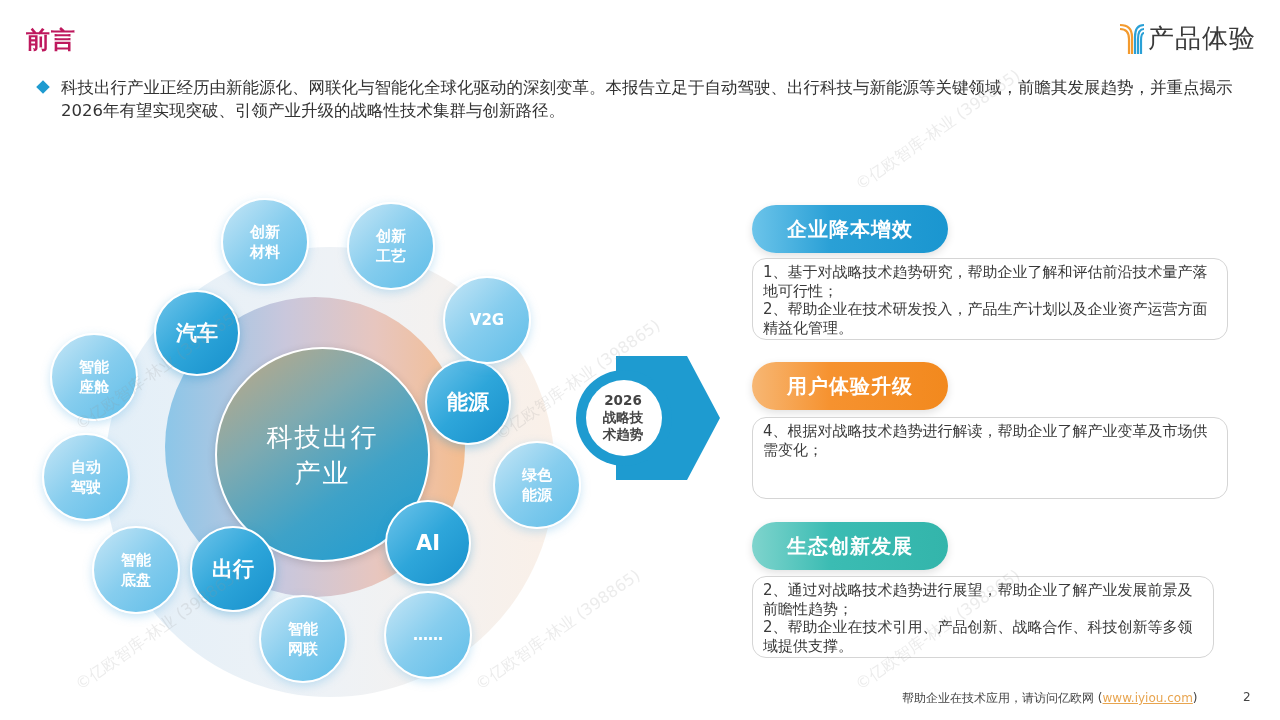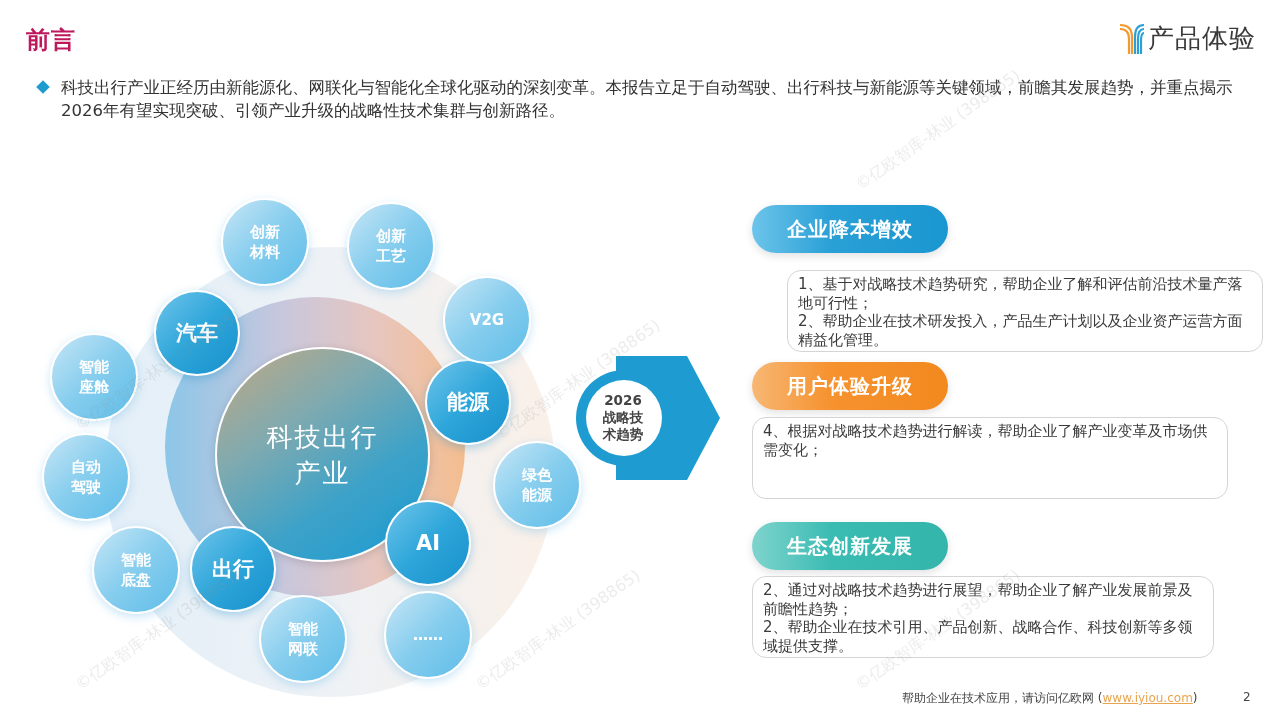--- a/index.html
+++ b/index.html
@@ -147,21 +147,21 @@
     <polygon points="44,2 115,2 148,64 115,126 44,126" fill="#1e9bd0"></polygon>
     <circle cx="52" cy="64" r="48" fill="#1e9bd0"></circle>
     <circle cx="52" cy="64" r="38" fill="#ffffff"></circle>
   </svg>
   <div class="badge-text">2026
 战略技
 术趋势</div>
 </div>
 
 <div class="panel-head blue" style="top:205px;">企业降本增效</div>
-<div class="panel-box" style="top:270px;margin-left:35px;">
+<div class="panel-box" style="top:258px;">
   <p>1、基于对战略技术趋势研究，帮助企业了解和评估前沿技术量产落地可行性；</p>
   <p>2、帮助企业在技术研发投入，产品生产计划以及企业资产运营方面精益化管理。</p>
 </div>
 
 <div class="panel-head orange" style="top:362px;">用户体验升级</div>
 <div class="panel-box" style="top:417px;">
   <p>4、根据对战略技术趋势进行解读，帮助企业了解产业变革及市场供需变化；</p>
 </div>
 
 <div class="panel-head teal" style="top:522px;">生态创新发展</div>

